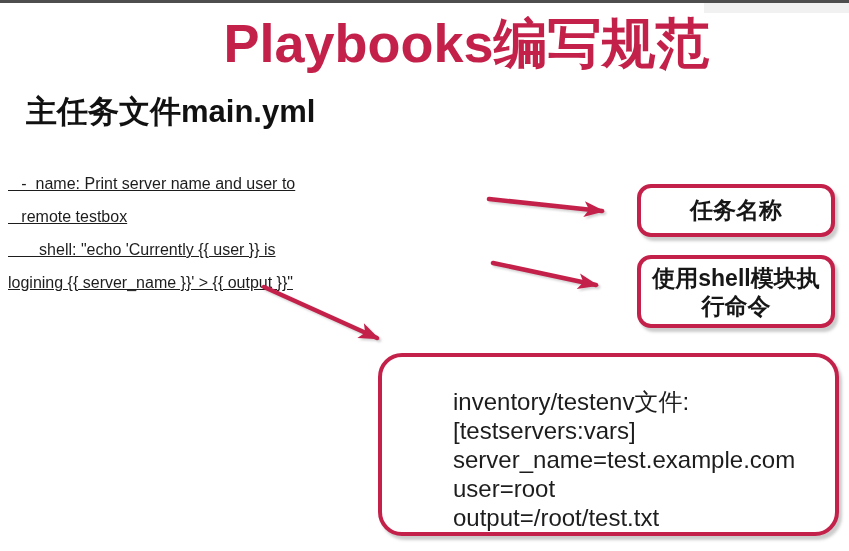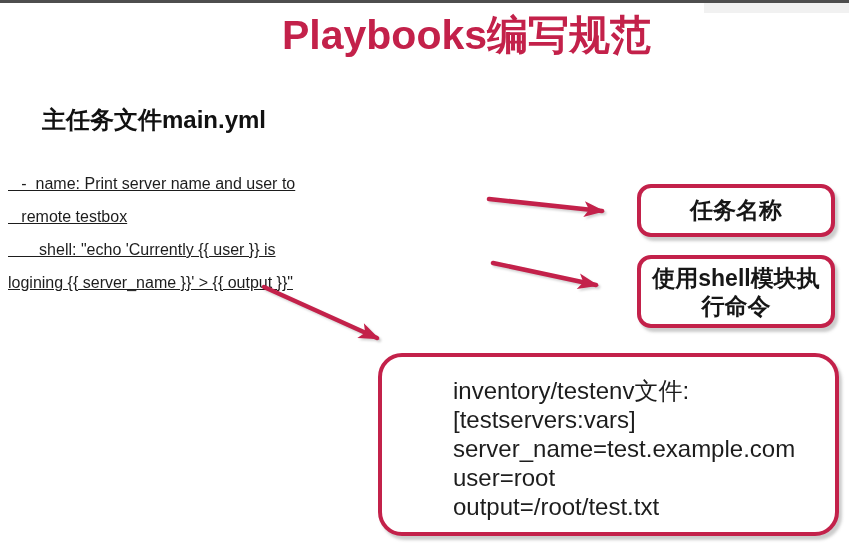--- a/index.html
+++ b/index.html
@@ -24,33 +24,32 @@
   .top-right-block{
     position:absolute;left:704px;top:0;
     width:145px;height:13px;
     background:#f1f1f1;
     border-top:3px solid var(--topbar);
   }
   .title{
     position:absolute;top:8px;left:0;right:0;
     text-align:center;
     padding-left:84px;
-    font-size:41px;
+    font-size:54px;
     font-weight:800;
     letter-spacing:0px;
     color:var(--accent);
     white-space:nowrap;
   }
   .subtitle{
-    position:absolute;top:104px;left:26px;
-    font-size:24px;
+    position:absolute;top:91px;left:26px;
+    font-size:31px;
     font-weight:800;
     color:#111111;
     white-space:nowrap;
-    margin-left:16px;
   }
   .code{
     position:absolute;top:167px;left:8px;
     font-family:"Liberation Sans","DejaVu Sans",sans-serif;
     font-size:16px;
     line-height:33px;
     white-space:pre;
     color:var(--ink);
     text-decoration:underline;
   }
@@ -89,20 +88,21 @@
     border-radius:24px;
     box-shadow:3px 4px 3px rgba(110,110,110,0.35);
   }
   .inventory-box pre{
     font-family:"Liberation Sans","DejaVu Sans",sans-serif;
     font-size:24px;
     line-height:29px;
     white-space:pre;
     color:var(--ink);
     padding:19px 0 0 71px;
+    margin-top:11px;
   }
 </style>
 </head>
 <body>
 
 <div class="stage">
 
   <div class="top-bar"></div>
   <div class="top-right-block"></div>
 

